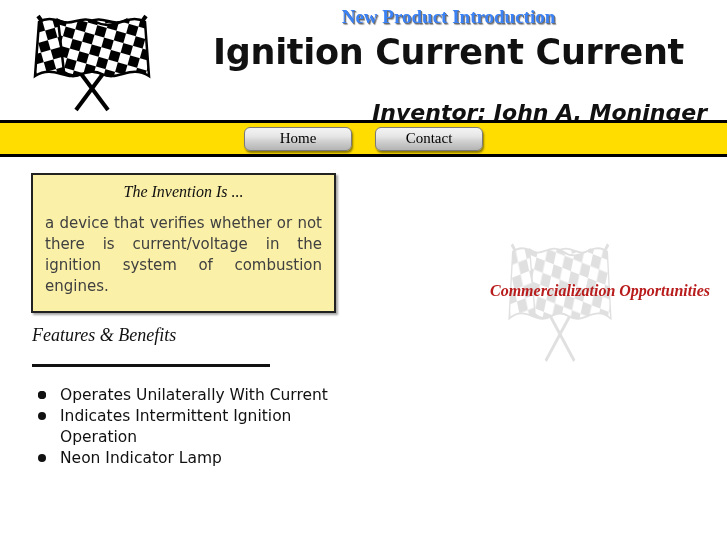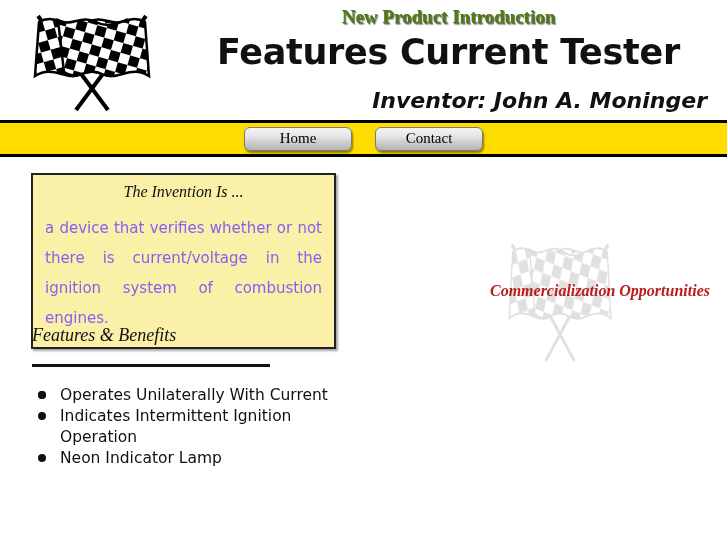--- a/index.html
+++ b/index.html
@@ -35,21 +35,21 @@
     left: 180px;
     right: 10px;
     top: 0;
     text-align: center;
   }
 
   #eyebrow {
     font-family: "Liberation Serif", "DejaVu Serif", serif;
     font-weight: bold;
     font-size: 19px;
-    color: #4d7c0f;
+    color: #3b82f6;
     letter-spacing: 0px;
     margin-top: 6px;
     text-shadow: 1px 1px 0 #6b6b6b, 1.5px 1.5px 1px rgba(80,80,80,0.55);
     white-space: nowrap;
   }
 
   #main-title {
     font-family: "DejaVu Sans", sans-serif;
     font-weight: bold;
     font-size: 35px;
@@ -60,21 +60,21 @@
     white-space: nowrap;
   }
 
   #inventor-line {
     font-family: "DejaVu Sans", sans-serif;
     font-weight: bold;
     font-style: italic;
     font-size: 22px;
     color: #111111;
     text-align: right;
-    margin-top: 4px;
+    margin-top: 16px;
     padding-right: 10px;
     white-space: nowrap;
   }
 
   
   #navbar {
     position: relative;
     height: 37px;
     background: #FFDD00;
     border-top: 3px solid #000000;
@@ -128,23 +128,23 @@
     color: #111111;
     text-align: center;
     margin-bottom: 12px;
     white-space: nowrap;
   }
 
   #invention-body {
     font-family: "DejaVu Sans", sans-serif;
     font-size: 15px;
     font-weight: normal;
-    color: #8b5cf6;
+    color: #404040;
     text-align: justify;
-    line-height: 30px;
+    line-height: 21px;
   }
 
   #features-heading {
     position: absolute;
     left: 32px;
     top: 168px;
     font-family: "Liberation Serif", "DejaVu Serif", serif;
     font-style: italic;
     font-size: 18px;
     color: #111111;
@@ -249,21 +249,21 @@
       <path d="M31 12 C48 2, 62 22, 80 12 C96 4, 104 18, 118 10
                L112 62 C98 72, 90 56, 74 64 C58 72, 46 54, 27 66 Z" fill="url(#checkL)" stroke="#000" stroke-width="2.5"></path>
 
       <path d="M137 12 C120 2, 106 22, 88 12 C72 4, 64 18, 50 10
                L56 62 C70 72, 78 56, 94 64 C110 72, 122 54, 141 66 Z" fill="url(#checkR)" stroke="#000" stroke-width="2.5"></path>
     </svg>
   </div>
 
   <div id="header-text">
     <div id="eyebrow">New Product Introduction</div>
-    <div id="main-title">Features Current Tester</div>
+    <div id="main-title">Ignition Current Current</div>
   </div>
 
   <div id="inventor-line" style="position:absolute; right:10px; top:84px;">Inventor: John A. Moninger</div>
 </div>
 
 <div id="navbar">
   <span class="nav-button">Home</span>
   <span class="nav-button">Contact</span>
 </div>
 

